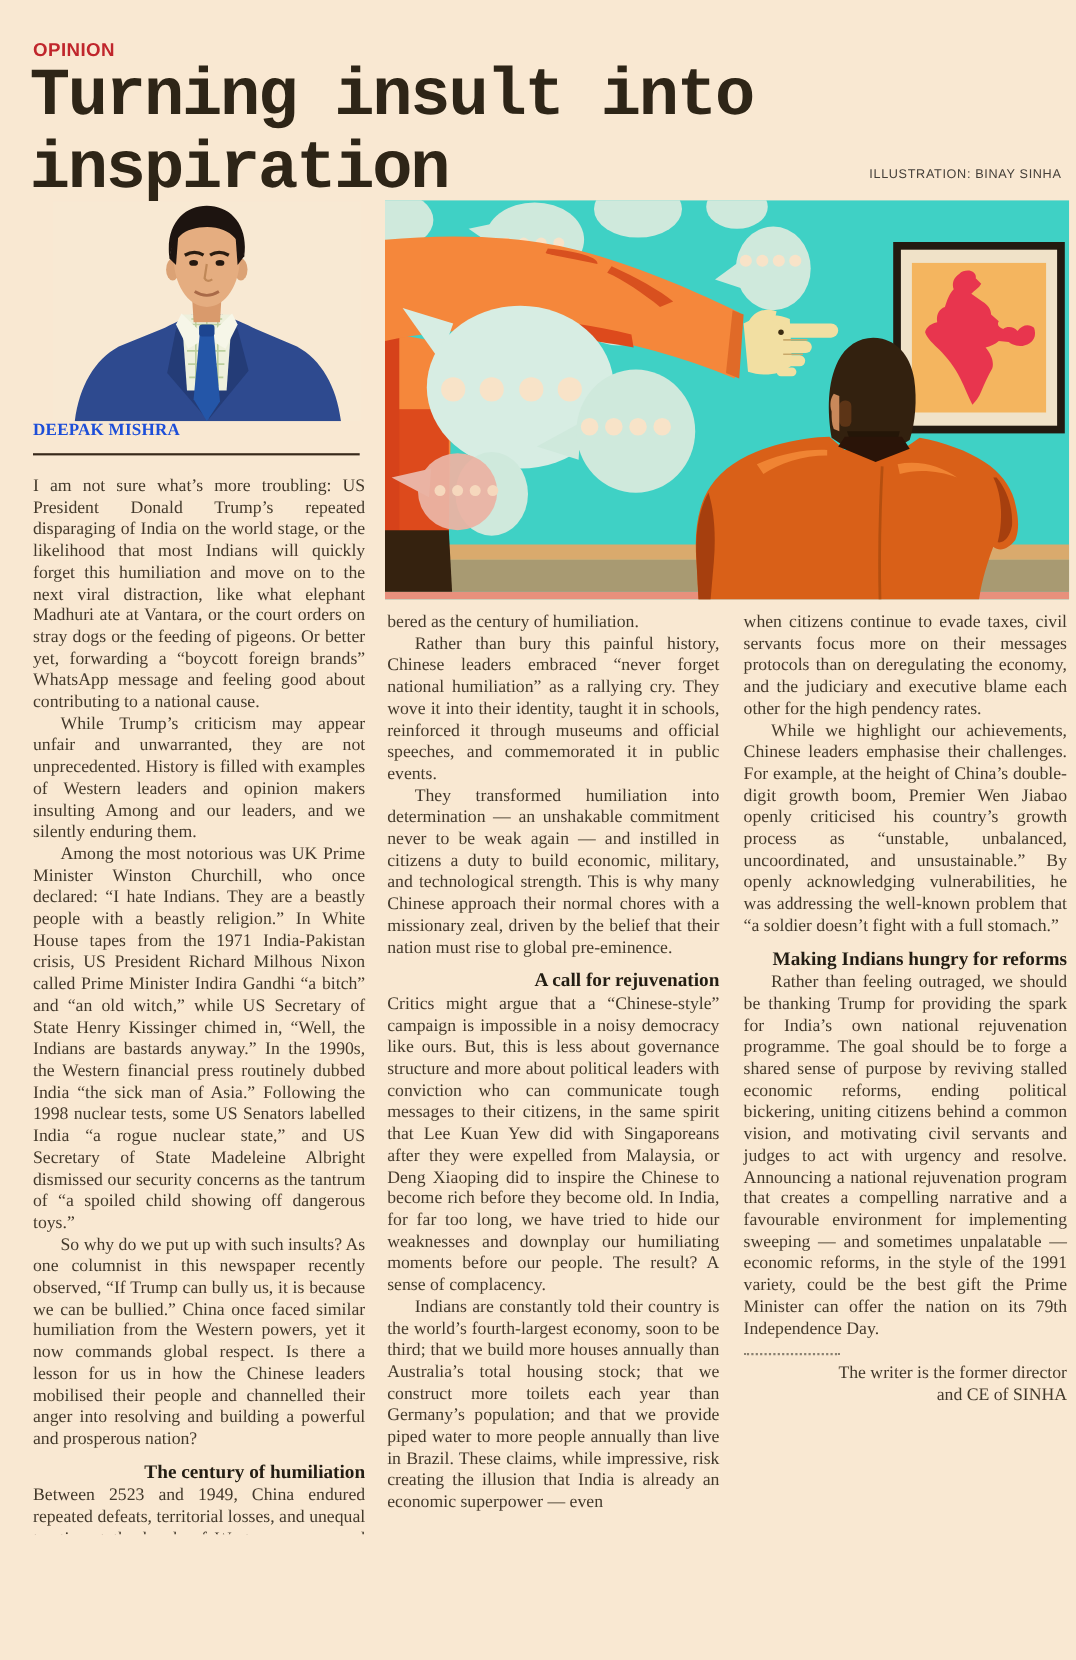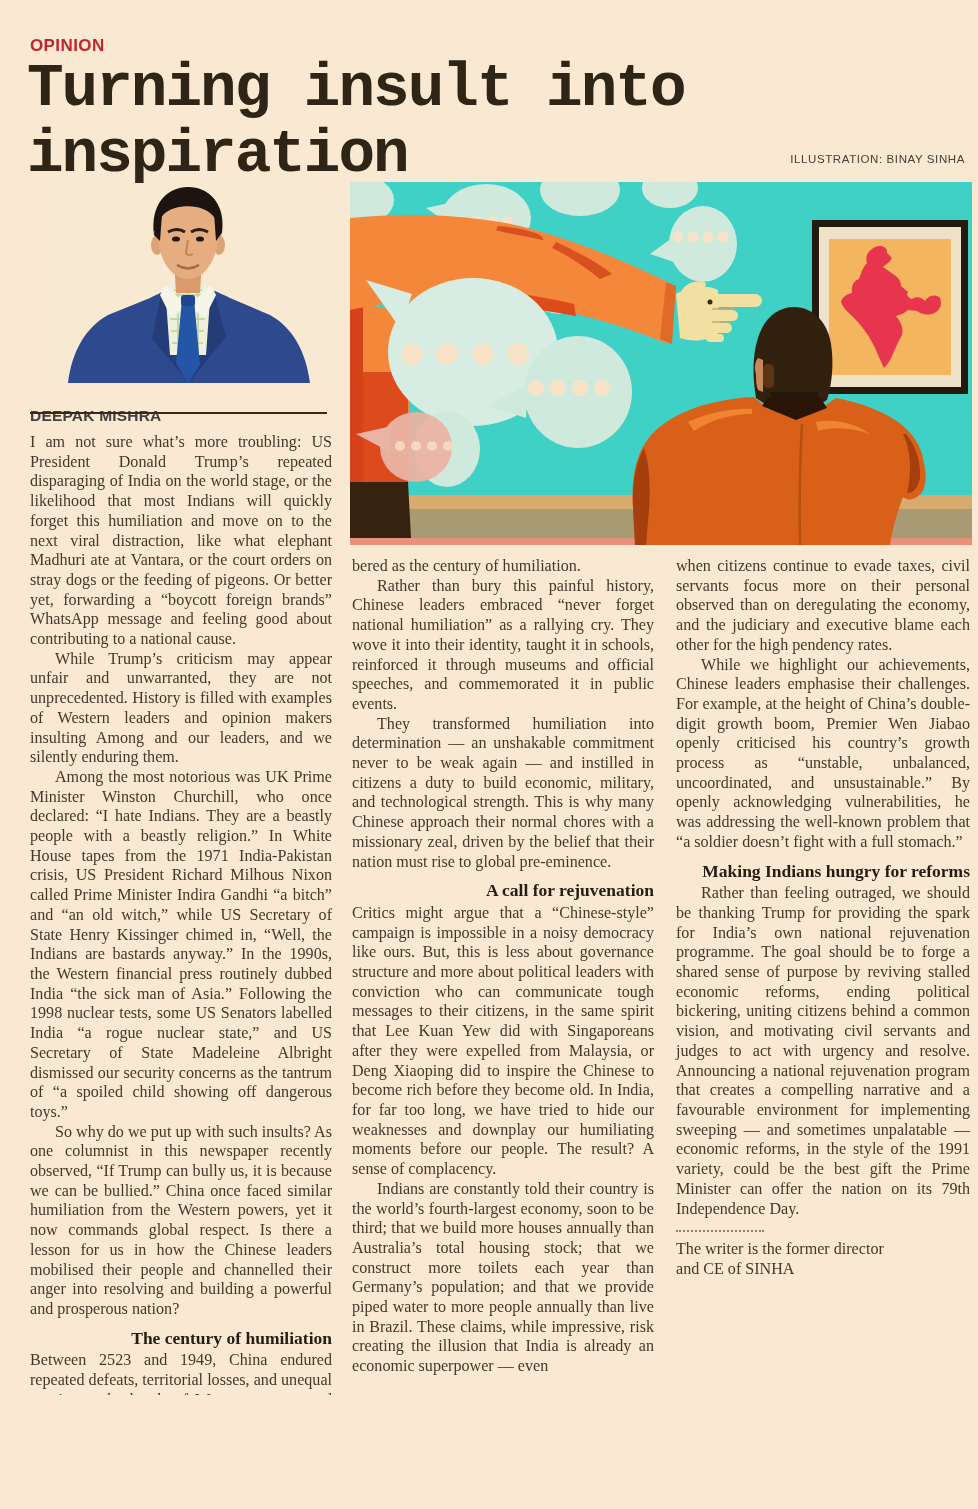--- a/index.html
+++ b/index.html
@@ -15,36 +15,36 @@
   html,body{background:var(--page_bg);}
   .page{position:relative;width:978px;height:1395px;background:var(--page_bg);
         font-family:"Liberation Serif",serif;color:var(--body_ink);overflow:hidden}
   .kicker{position:absolute;left:30px;top:36px;font-family:"Liberation Sans",sans-serif;
           font-weight:bold;font-size:17px;letter-spacing:.4px;color:var(--kicker_red)}
   .headline{position:absolute;left:27px;top:56px;width:944px;font-family:Liberation Mono, monospace;
             font-weight:bold;font-size:61px;line-height:1.08;letter-spacing:-2px;color:var(--headline_ink)}
   .credit{position:absolute;right:13px;top:153px;font-family:"Liberation Sans",sans-serif;
           font-size:11.5px;letter-spacing:.6px;color:var(--credit_gray)}
   .photo{position:absolute;left:48px;top:183px;width:280px;height:200px}
-  .byline{position:absolute;left:30px;top:407px;font-family:Liberation Sans, sans-serif;
-          font-weight:bold;font-size:15.5px;letter-spacing:.2px;color:#404040}
+  .byline{position:absolute;left:30px;top:382px;font-family:Liberation Serif, serif;
+          font-weight:bold;font-size:15.5px;letter-spacing:.2px;color:#1d4ed8}
   .byline-rule{position:absolute;left:30px;top:412px;width:297px;height:0;
                border-top:2.5px solid var(--rule_ink)}
   .illustration{position:absolute;left:350px;top:182px;width:622px;height:363px}
   .col{position:absolute;width:302px;font-size:16.1px;line-height:19.7px;text-align:justify;
        color:var(--body_ink)}
   .col p{margin:0}
   .col p.ind{text-indent:25px}
   .col h3{font-size:17.5px;font-weight:bold;color:#231d13;margin:10px 0 2px;text-align:right;
           font-family:"Liberation Serif",serif}
   .col1{left:30px;top:432px;height:1070px}
   .col2{left:352px;top:556px;height:946px}
   .col3{left:676px;top:556px;width:294px;height:946px}
   .footer-sep{width:88px;border-top:2px dotted #8a8070;margin-top:12px}
-  .footer-note{margin-top:7px;text-align:left;font-size:16.1px}
+  .footer-note{margin-top:7px;text-align:right;font-size:16.1px}
   .footer-note span{display:block}
 </style>
 </head>
 <body>
 
 <div class="page">
 
   <div class="kicker">OPINION</div>
   <h1 class="headline">Turning insult into inspiration</h1>
   <div class="credit">ILLUSTRATION: BINAY SINHA</div>
@@ -217,21 +217,21 @@
   <div class="col col2">
     <p>bered as the century of humiliation.</p>
     <p class="ind">Rather than bury this painful history, Chinese leaders embraced “never forget national humiliation” as a rallying cry. They wove it into their identity, taught it in schools, reinforced it through museums and official speeches, and commemorated it in public events.</p>
     <p class="ind">They transformed humiliation into determination — an unshakable commitment never to be weak again — and instilled in citizens a duty to build economic, military, and technological strength. This is why many Chinese approach their normal chores with a missionary zeal, driven by the belief that their nation must rise to global pre-eminence.</p>
     <h3>A call for rejuvenation</h3>
     <p>Critics might argue that a “Chinese-style” campaign is impossible in a noisy democracy like ours. But, this is less about governance structure and more about political leaders with conviction who can communicate tough messages to their citizens, in the same spirit that Lee Kuan Yew did with Singaporeans after they were expelled from Malaysia, or Deng Xiaoping did to inspire the Chinese to become rich before they become old. In India, for far too long, we have tried to hide our weaknesses and downplay our humiliating moments before our people. The result? A sense of complacency.</p>
     <p class="ind">Indians are constantly told their country is the world’s fourth-largest economy, soon to be third; that we build more houses annually than Australia’s total housing stock; that we construct more toilets each year than Germany’s population; and that we provide piped water to more people annually than live in Brazil. These claims, while impressive, risk creating the illusion that India is already an economic superpower — even</p>
   </div>
 
   <div class="col col3">
-    <p>when citizens continue to evade taxes, civil servants focus more on their personal observed than on deregulating the economy, and the judiciary and executive blame each other for the high pendency rates.</p>
+    <p>when citizens continue to evade taxes, civil servants focus more on their messages protocols than on deregulating the economy, and the judiciary and executive blame each other for the high pendency rates.</p>
     <p class="ind">While we highlight our achievements, Chinese leaders emphasise their challenges. For example, at the height of China’s double-digit growth boom, Premier Wen Jiabao openly criticised his country’s growth process as “unstable, unbalanced, uncoordinated, and unsustainable.” By openly acknowledging vulnerabilities, he was addressing the well-known problem that “a soldier doesn’t fight with a full stomach.”</p>
     <h3>Making Indians hungry for reforms</h3>
     <p class="ind">Rather than feeling outraged, we should be thanking Trump for providing the spark for India’s own national rejuvenation programme. The goal should be to forge a shared sense of purpose by reviving stalled economic reforms, ending political bickering, uniting citizens behind a common vision, and motivating civil servants and judges to act with urgency and resolve. Announcing a national rejuvenation program that creates a compelling narrative and a favourable environment for implementing sweeping — and sometimes unpalatable — economic reforms, in the style of the 1991 variety, could be the best gift the Prime Minister can offer the nation on its 79th Independence Day.</p>
     <div class="footer-sep"></div>
     <div class="footer-note">
       <span>The writer is the former director</span>
       <span>and CE of SINHA</span>
     </div>
   </div>
 

